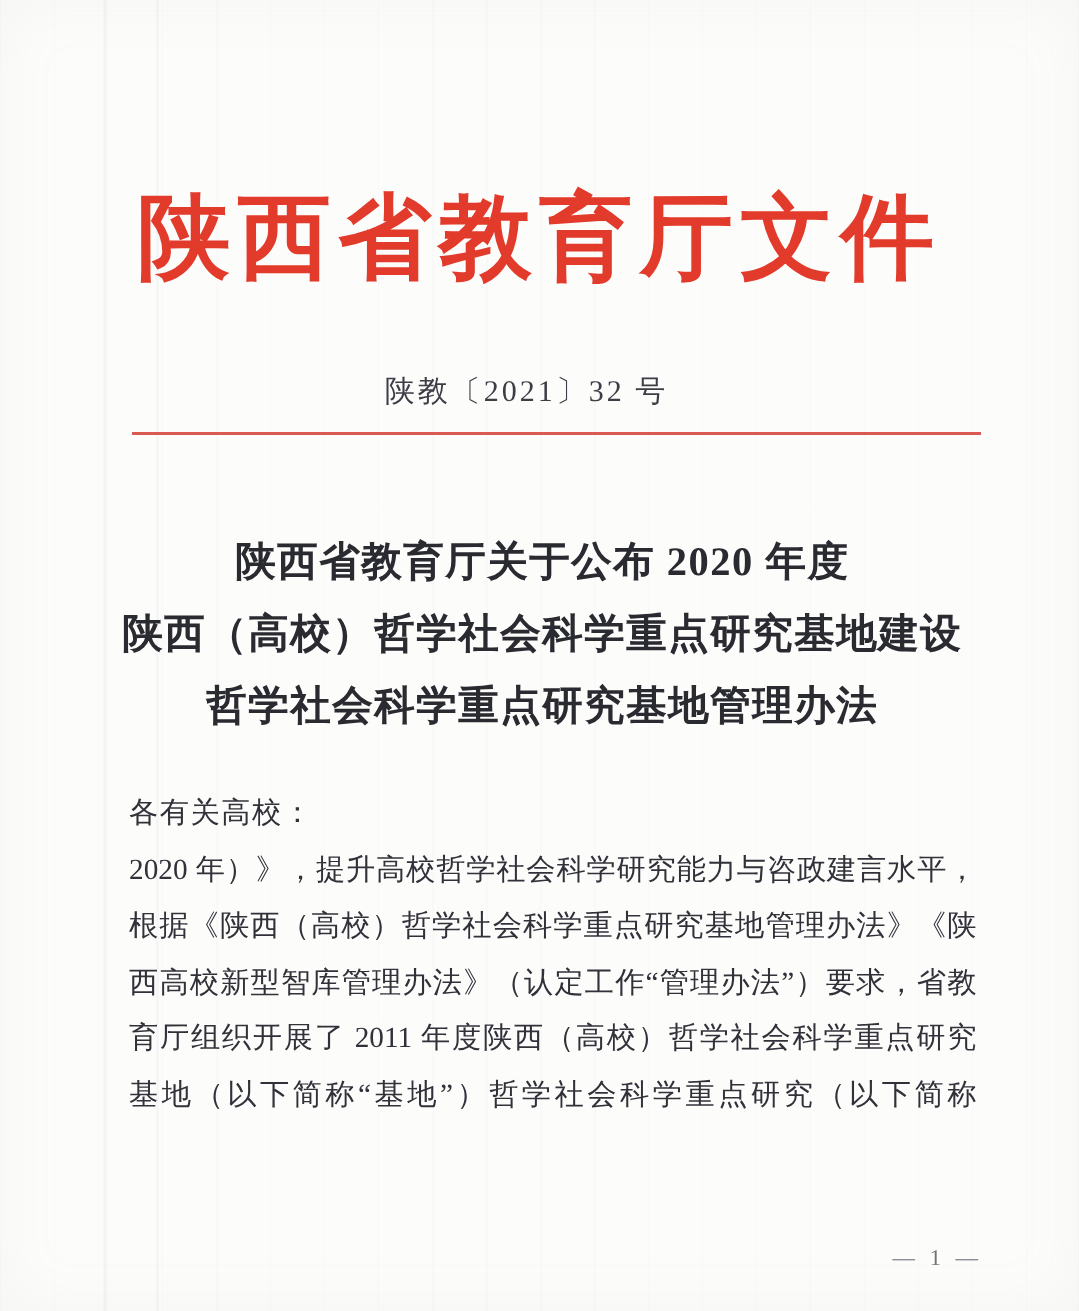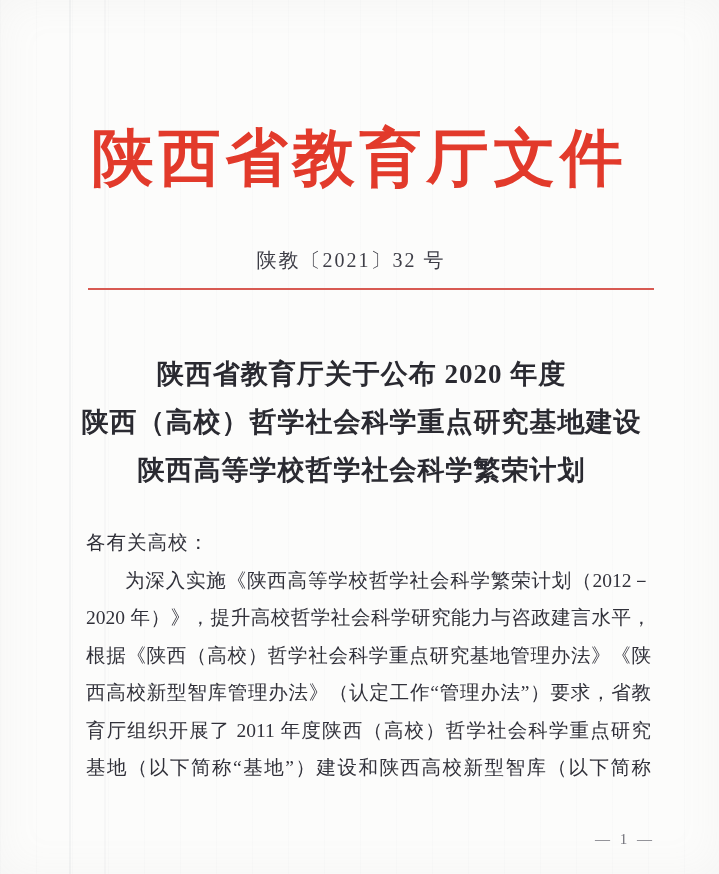--- a/index.html
+++ b/index.html
@@ -100,28 +100,27 @@
 
   <div class="header-title">陕西省教育厅文件</div>
 
   <div class="doc-number">陕教〔2021〕32 号</div>
 
   <div class="red-rule"></div>
 
   <div class="title-block">
     <div>陕西省教育厅关于公布 2020 年度</div>
     <div>陕西（高校）哲学社会科学重点研究基地建设</div>
-    <div>陕西高等学校哲学社会科学繁荣计划</div>
+    <div>哲学社会科学重点研究基地管理办法</div>
   </div>
 
   <div class="body-block">
     <div class="salutation">各有关高校：</div>
-    <div class="body-line indent">为深入实施《陕西高等学校哲学社会科学繁荣计划（2012－</div>
     <div class="body-line">2020 年）》，提升高校哲学社会科学研究能力与咨政建言水平，</div>
     <div class="body-line">根据《陕西（高校）哲学社会科学重点研究基地管理办法》《陕</div>
     <div class="body-line">西高校新型智库管理办法》（认定工作“管理办法”）要求，省教</div>
     <div class="body-line">育厅组织开展了 2011 年度陕西（高校）哲学社会科学重点研究</div>
-    <div class="body-line">基地（以下简称“基地”）建设和陕西高校新型智库（以下简称</div>
+    <div class="body-line">基地（以下简称“基地”）哲学社会科学重点研究（以下简称</div>
   </div>
 
   <div class="page-number">— 1 —</div>
 
 </div>
 
 </body></html>

